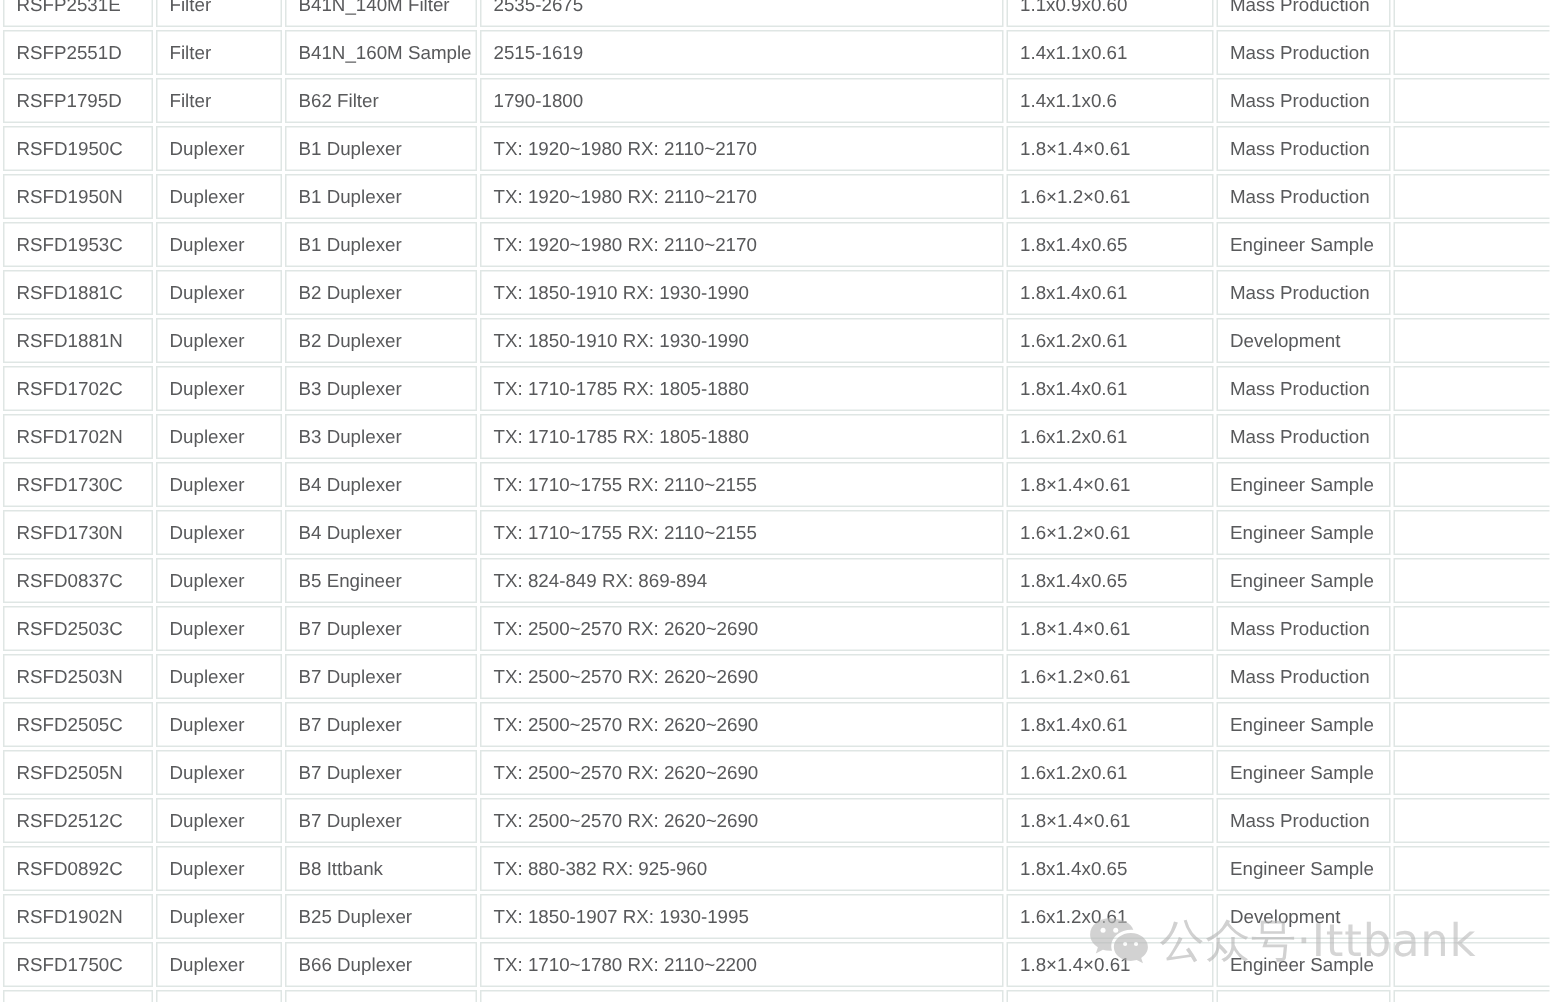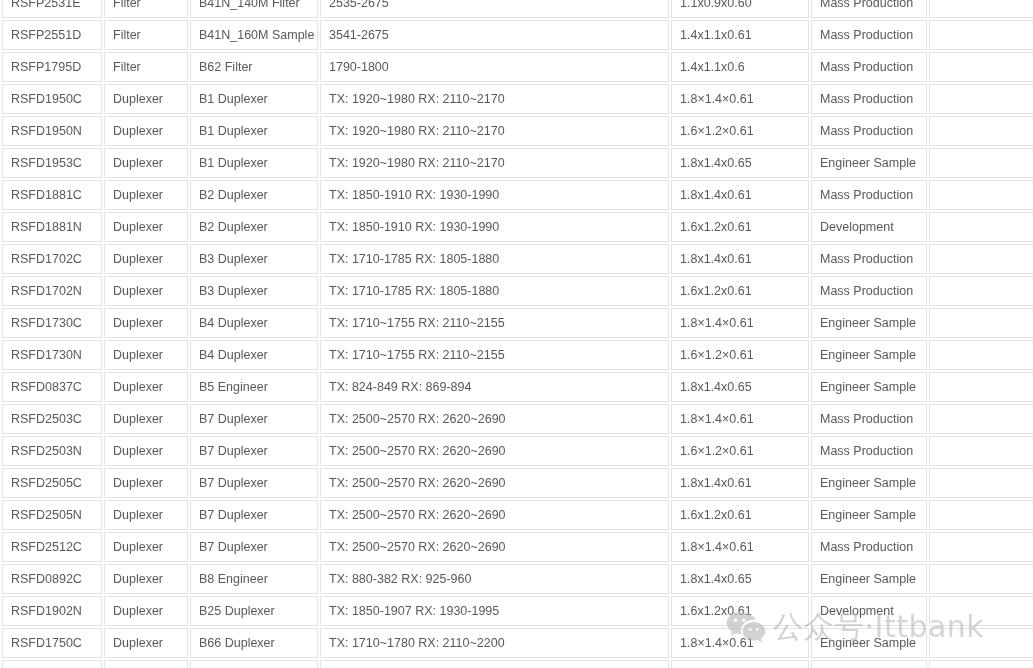--- a/index.html
+++ b/index.html
@@ -106,21 +106,21 @@
           <td class="c3">B41N_140M Filter</td>
           <td class="c4">2535-2675</td>
           <td class="c5">1.1x0.9x0.60</td>
           <td class="c6">Mass Production</td>
           <td class="c7"></td>
         </tr>
         <tr>
           <td class="c1">RSFP2551D</td>
           <td class="c2">Filter</td>
           <td class="c3">B41N_160M Sample</td>
-          <td class="c4">3541-2675</td>
+          <td class="c4">2515-1619</td>
           <td class="c5">1.4x1.1x0.61</td>
           <td class="c6">Mass Production</td>
           <td class="c7"></td>
         </tr>
         <tr>
           <td class="c1">RSFP1795D</td>
           <td class="c2">Filter</td>
           <td class="c3">B62 Filter</td>
           <td class="c4">1790-1800</td>
           <td class="c5">1.4x1.1x0.6</td>
@@ -258,21 +258,21 @@
           <td class="c2">Duplexer</td>
           <td class="c3">B7 Duplexer</td>
           <td class="c4">TX: 2500~2570 RX: 2620~2690</td>
           <td class="c5">1.8×1.4×0.61</td>
           <td class="c6">Mass Production</td>
           <td class="c7"></td>
         </tr>
         <tr>
           <td class="c1">RSFD0892C</td>
           <td class="c2">Duplexer</td>
-          <td class="c3">B8 Engineer</td>
+          <td class="c3">B8 Ittbank</td>
           <td class="c4">TX: 880-382 RX: 925-960</td>
           <td class="c5">1.8x1.4x0.65</td>
           <td class="c6">Engineer Sample</td>
           <td class="c7"></td>
         </tr>
         <tr>
           <td class="c1">RSFD1902N</td>
           <td class="c2">Duplexer</td>
           <td class="c3">B25 Duplexer</td>
           <td class="c4">TX: 1850-1907 RX: 1930-1995</td>

